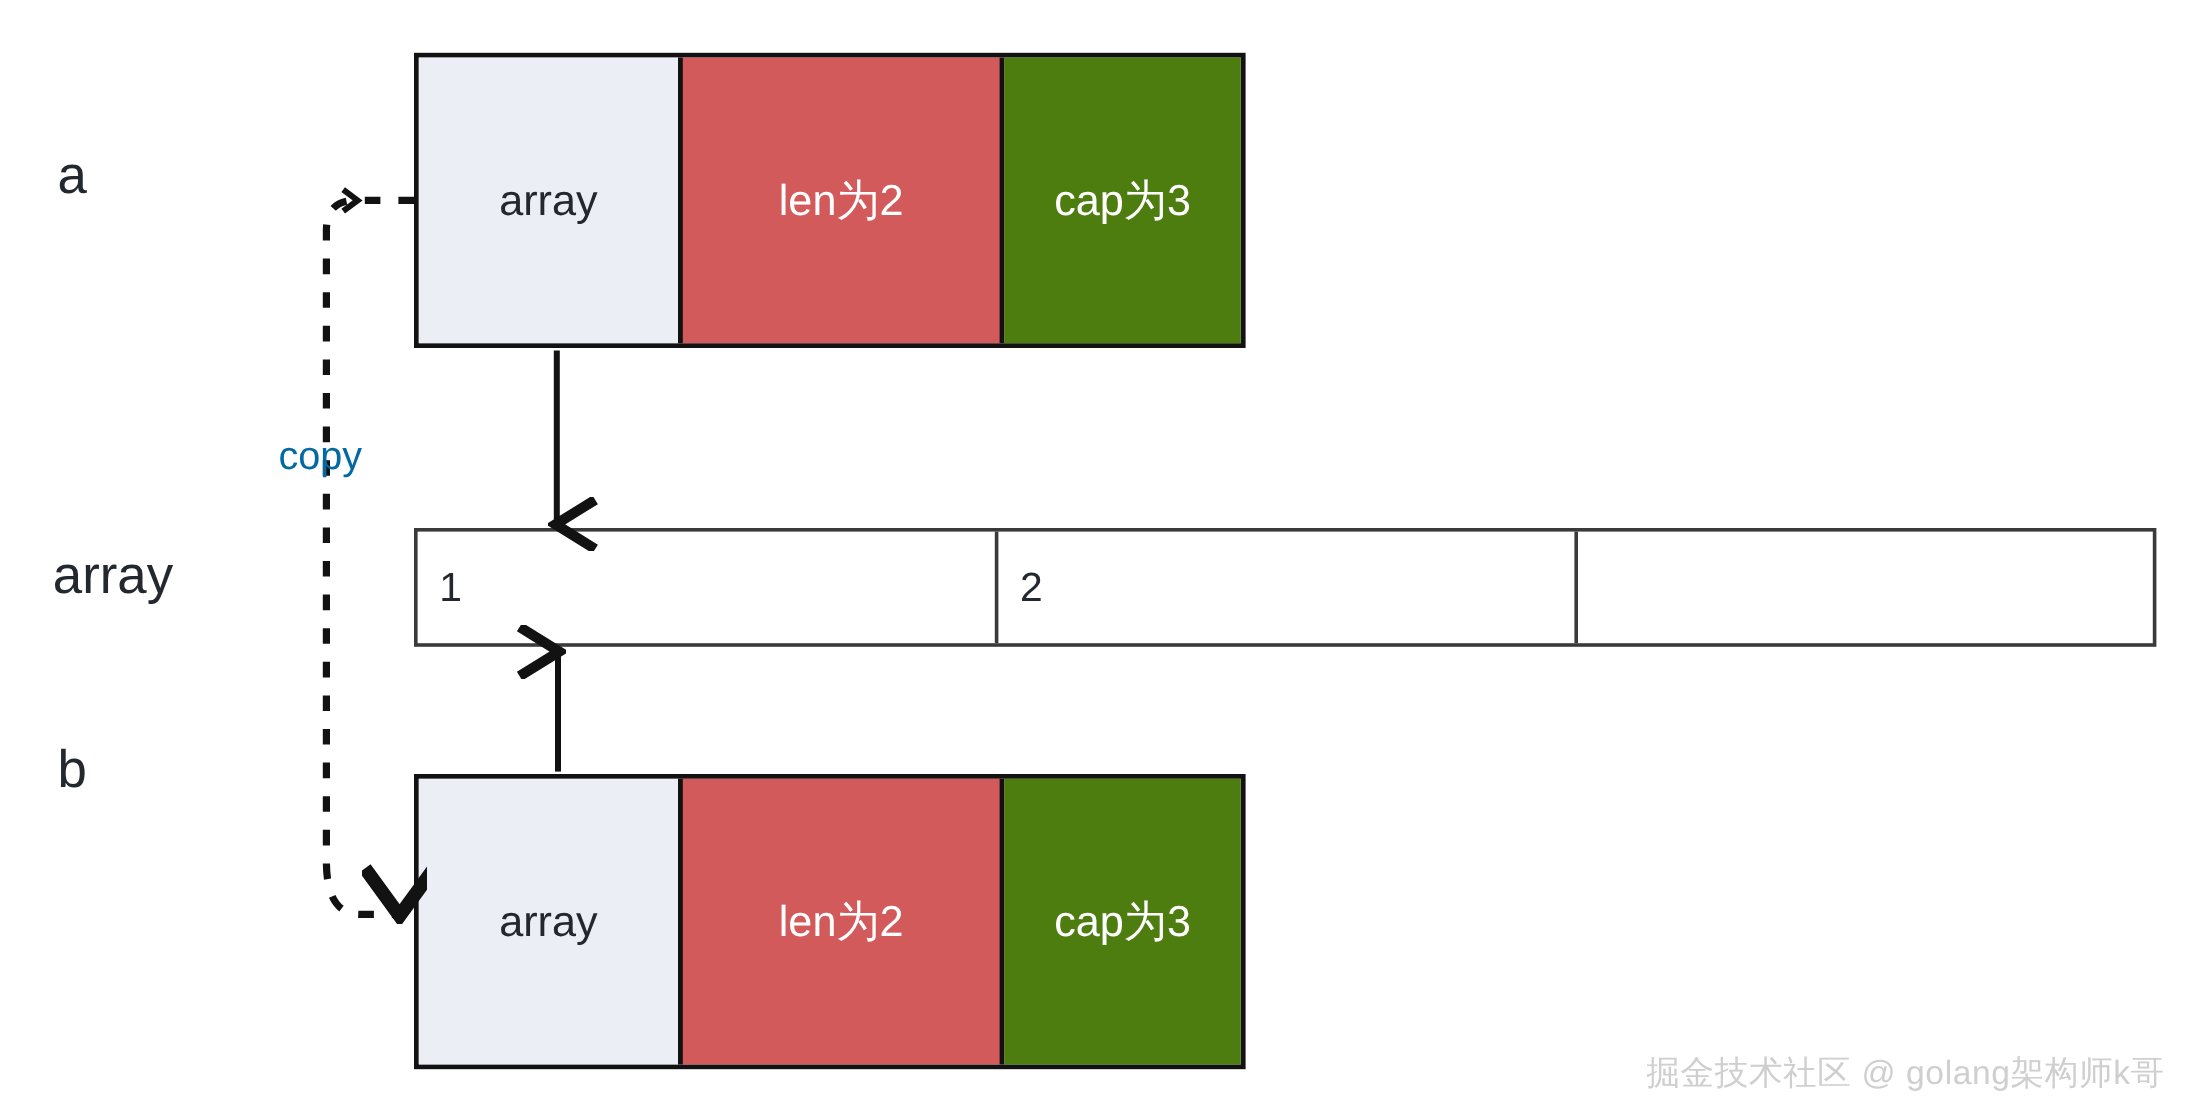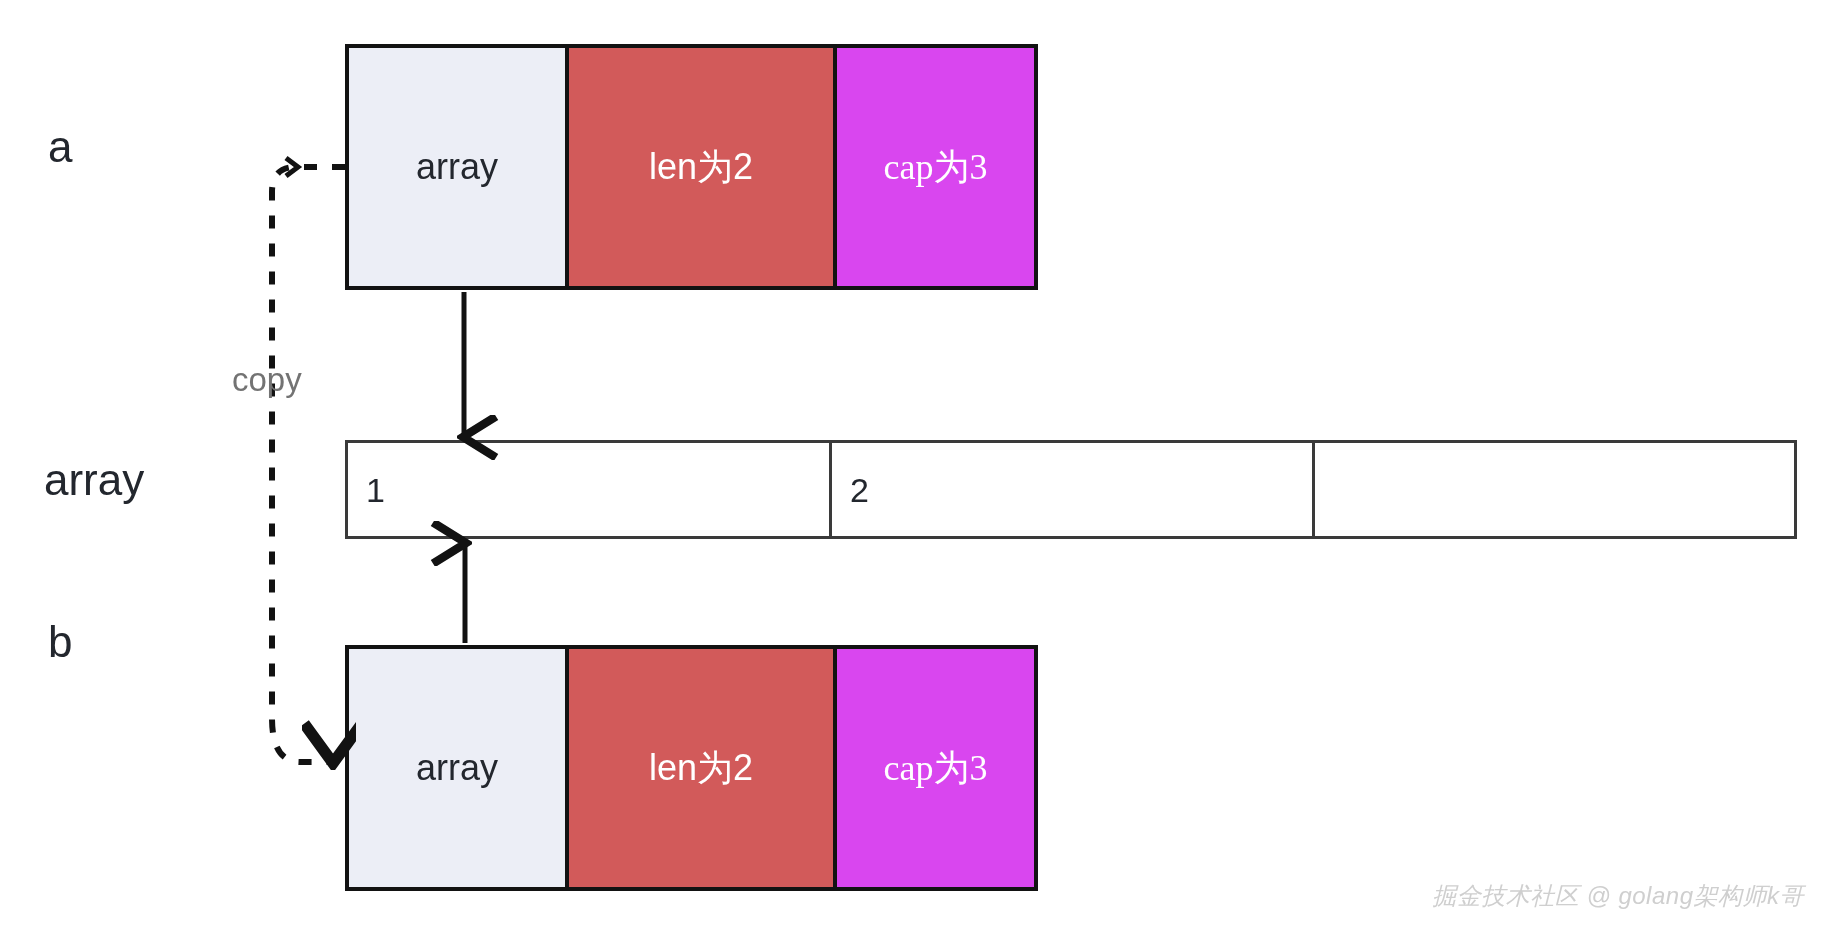--- a/index.html
+++ b/index.html
@@ -61,23 +61,22 @@
   }
   .seg-len {
     width: 272px;
     background: #d25a5a;
     color: #ffffff;
     border-left: 4px solid #121212;
     border-right: 4px solid #121212;
   }
   .seg-cap {
     flex: 1;
-    background: #d946ef;
+    background: #4d7c0f;
     color: #ffffff;
-    font-family: Liberation Serif, serif;
   }
 
   
   #array-row {
     position: absolute;
     left: 345px;
     top: 440px;
     width: 1452px;
     height: 99px;
     box-sizing: border-box;
@@ -107,35 +106,34 @@
     pointer-events: none;
   }
 
   
   #copy-label {
     position: absolute;
     left: 232px;
     top: 363px;
     font-size: 33px;
     line-height: 1;
-    color: #737373;
+    color: #0369a1;
     white-space: nowrap;
   }
 
   
   #watermark {
     position: absolute;
     right: 28px;
     bottom: 24px;
-    font-size: 24px;
+    font-size: 28px;
     line-height: 1;
     color: #cfcfcf;
     white-space: nowrap;
     letter-spacing: 0.5px;
-    font-style: italic;
   }
 </style>
 </head>
 <body>
 
 <div id="canvas">
 
   <div class="row-label" id="label-a">a</div>
 
   <div class="row-label" id="label-array">array</div>

